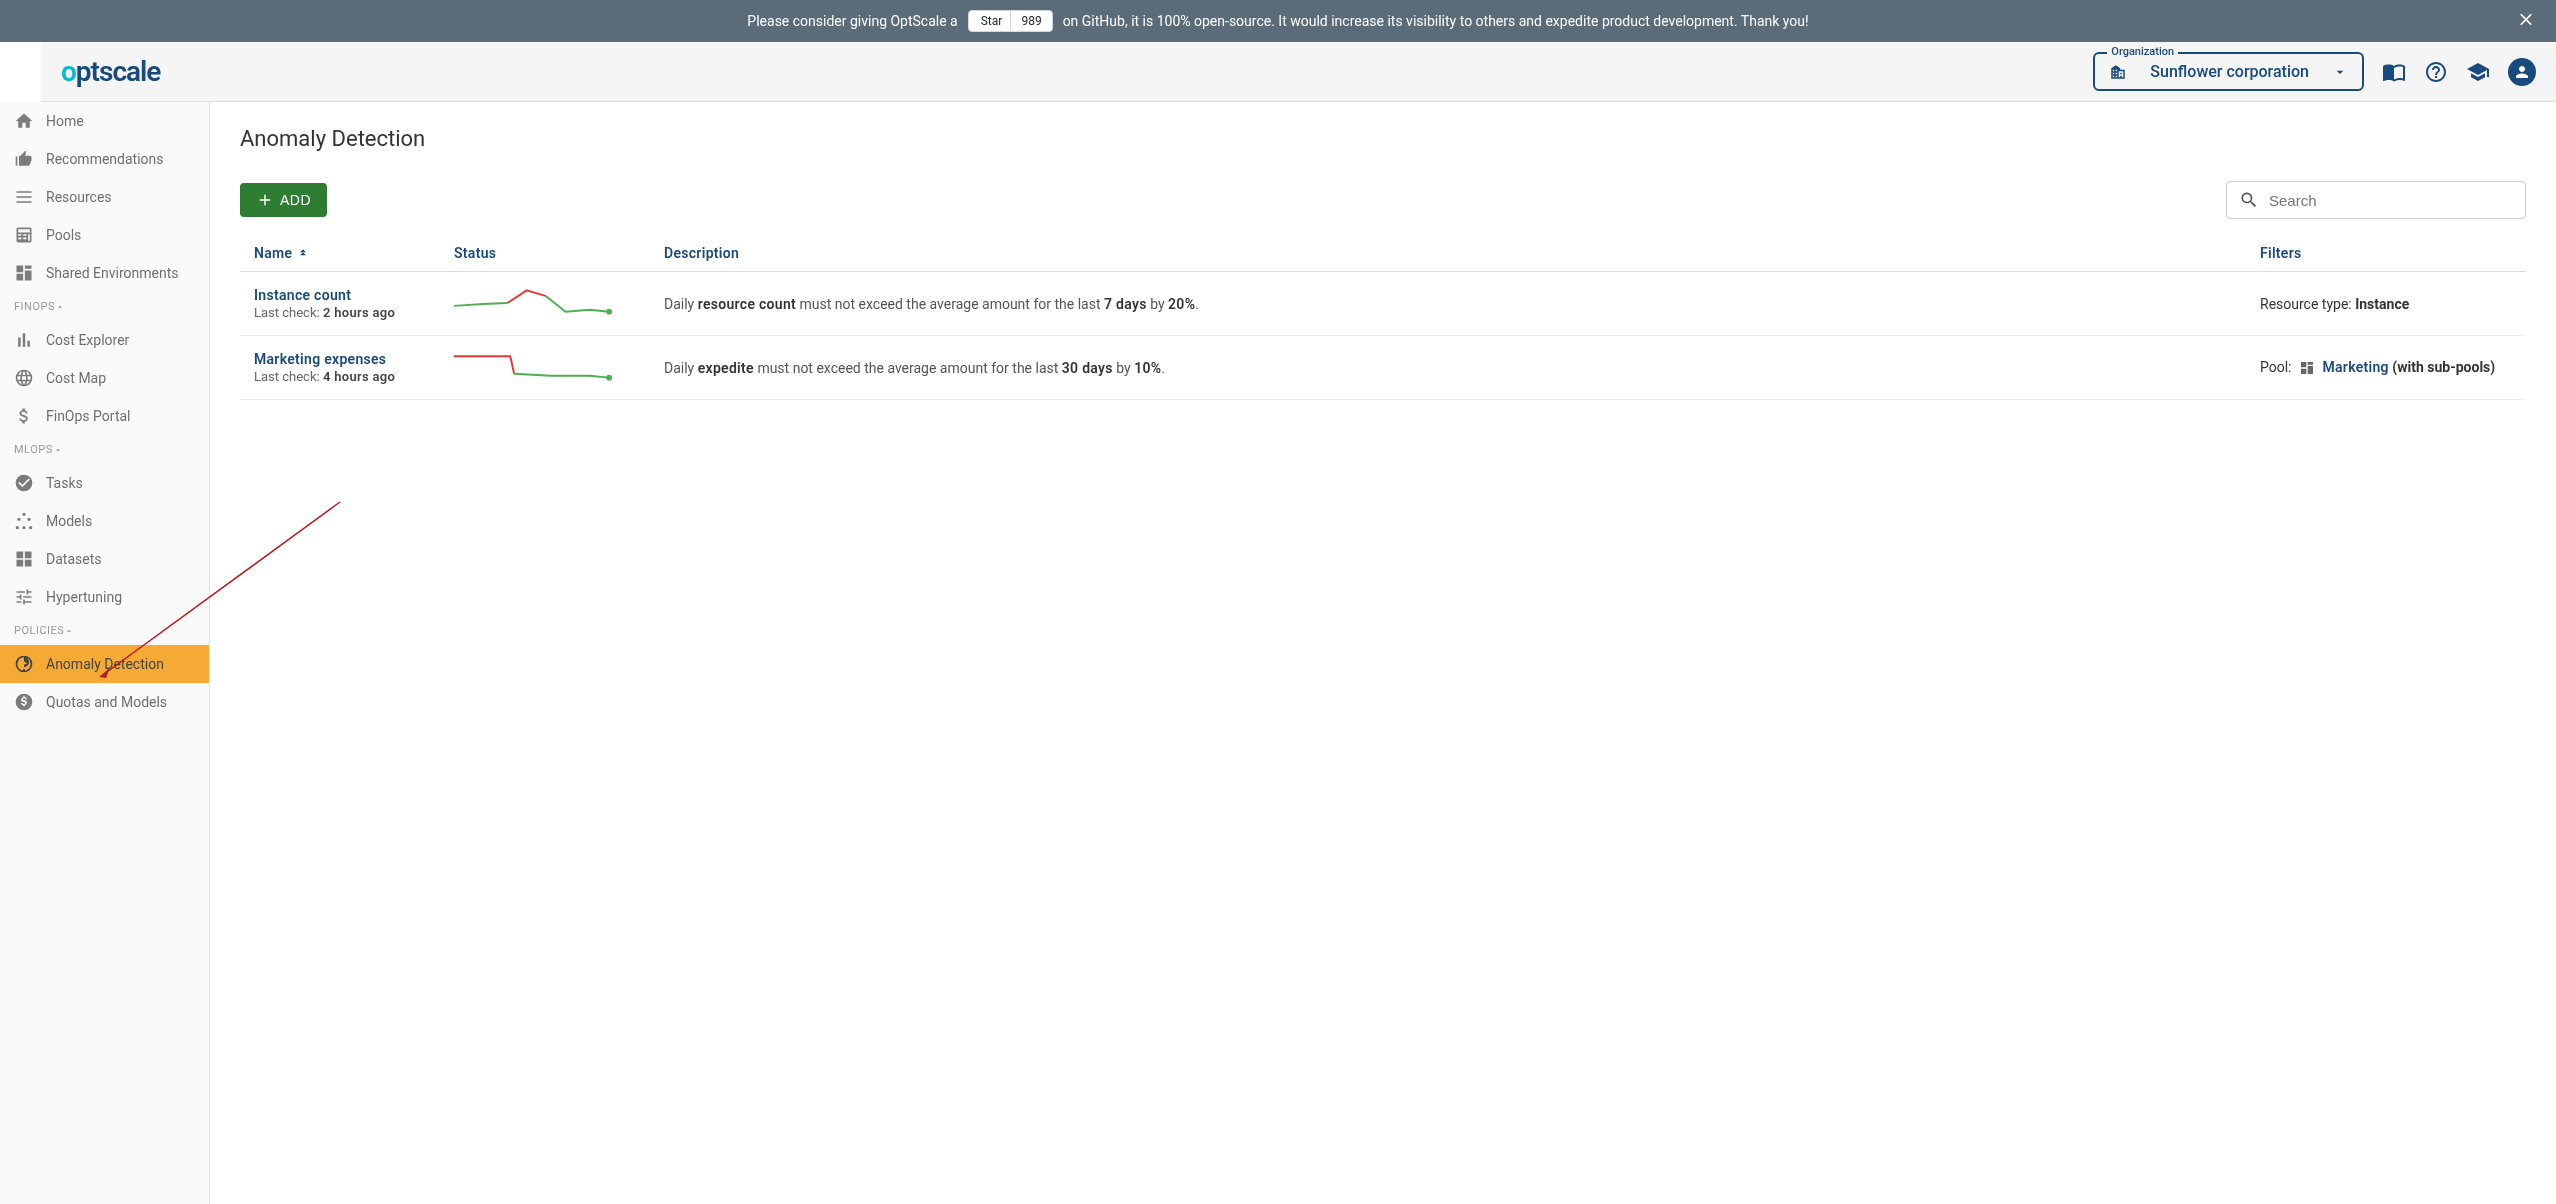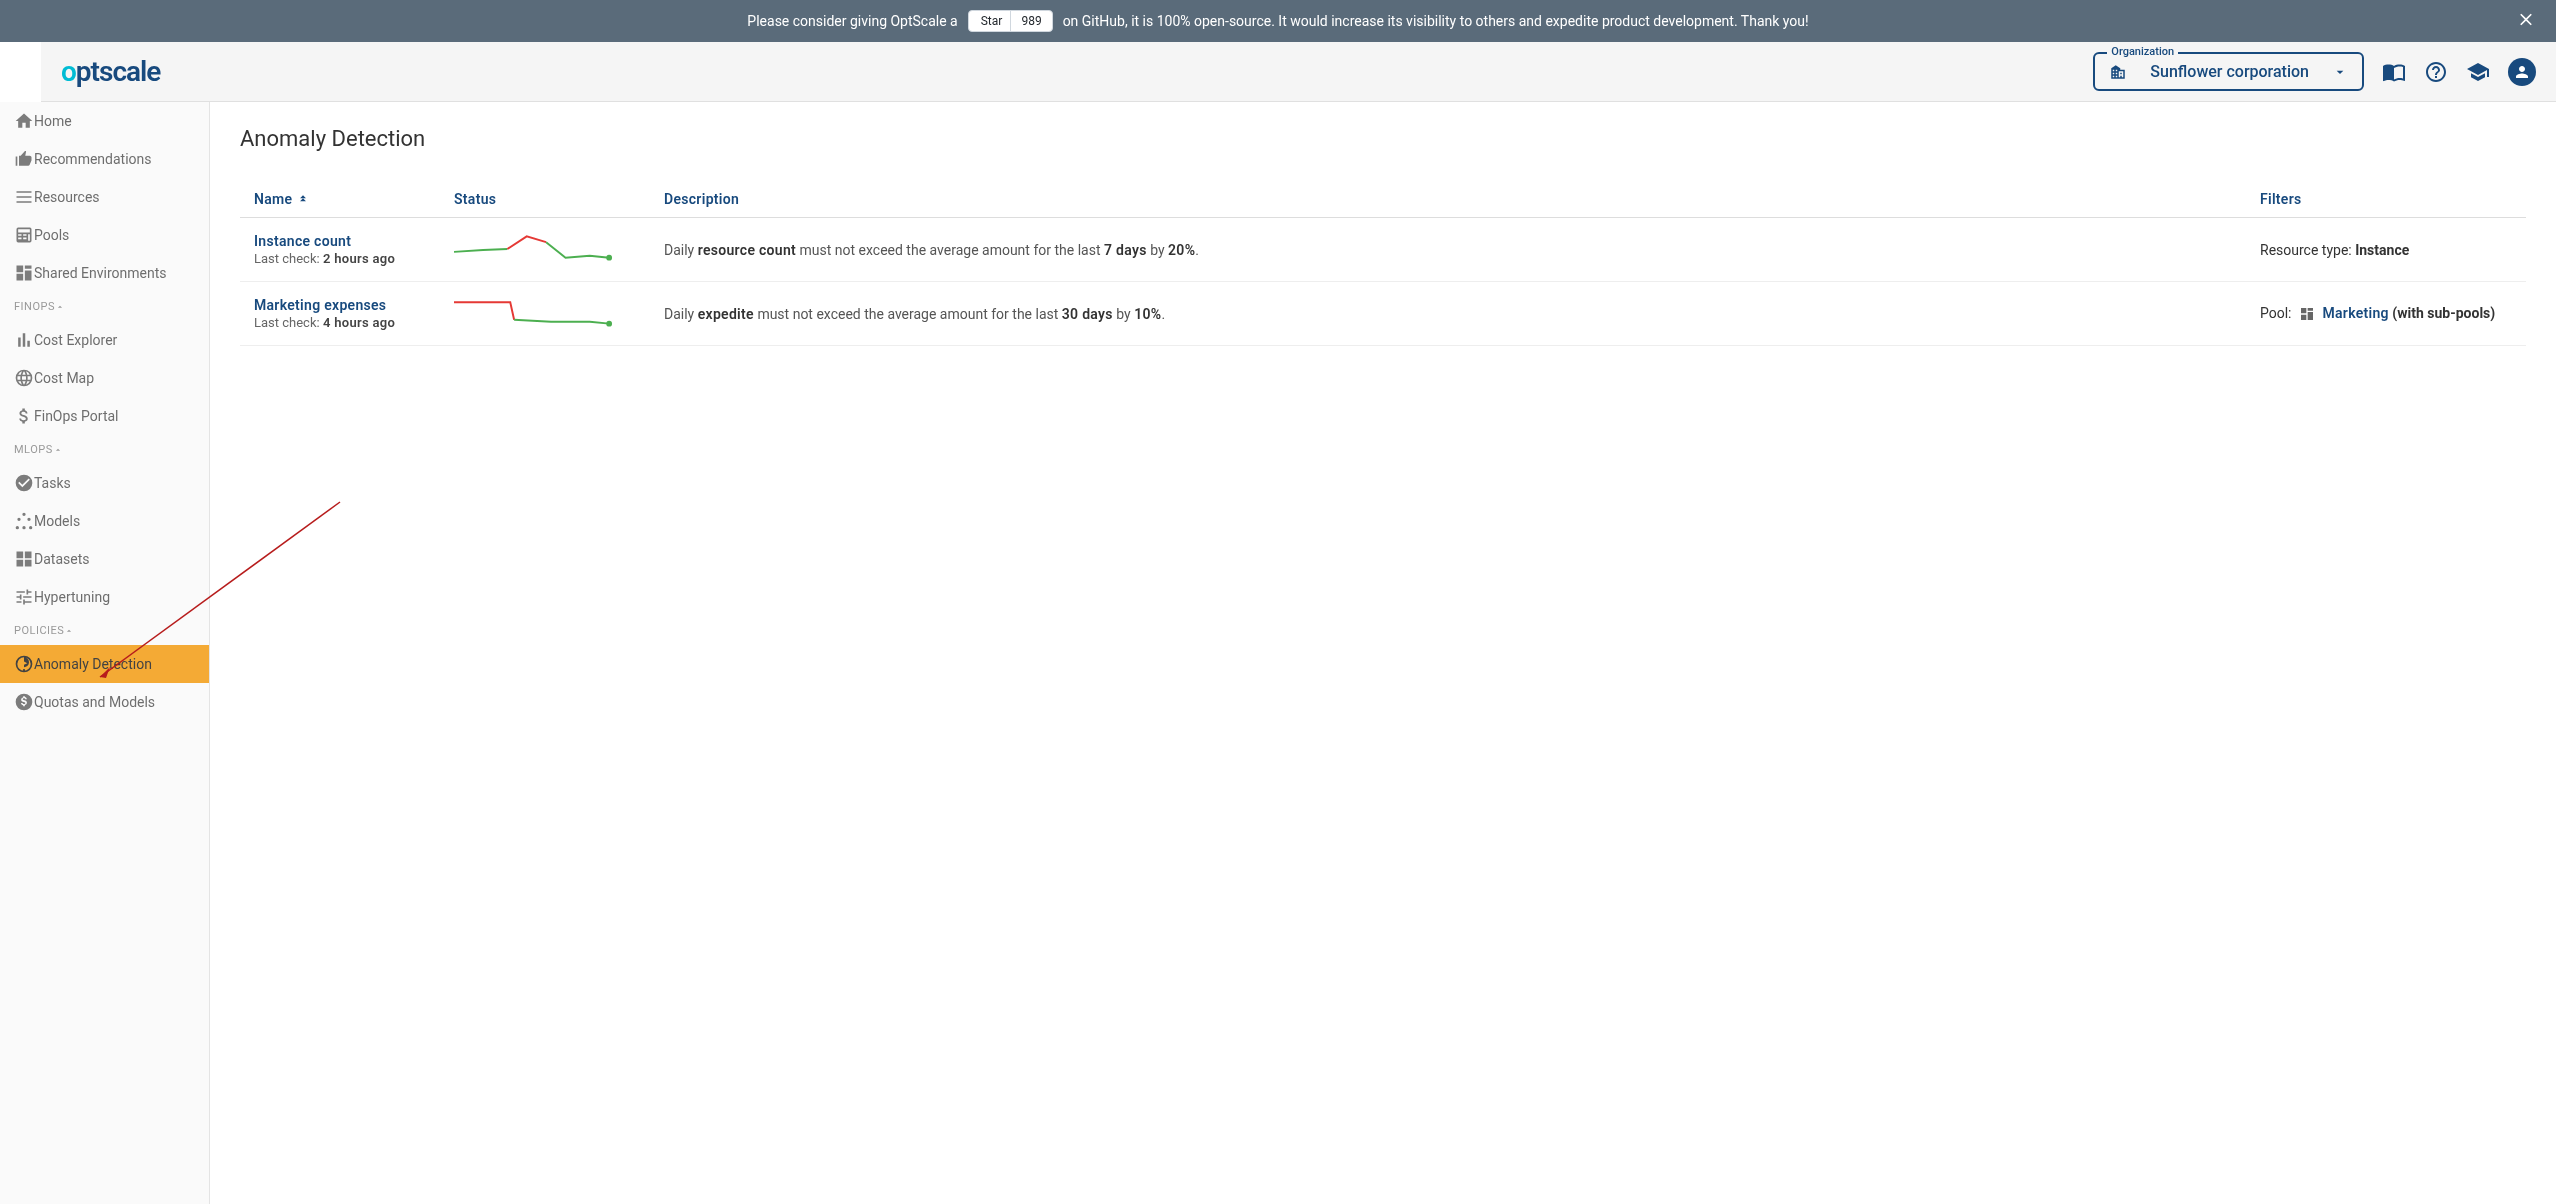--- a/index.html
+++ b/index.html
@@ -20,21 +20,21 @@
   .header-right { display: flex; align-items: center; gap: 18px; }
   .org-select { border: 2px solid #184a7e; border-radius: 6px; padding: 8px 14px; display: flex; align-items: center; gap: 23px; color: #184a7e; font-weight: 500; position: relative; cursor: pointer; }
   .org-select .label { position: absolute; top: -9px; left: 12px; background: #f5f5f5; font-size: 11px; padding: 0 4px; color: #184a7e; }
   .header-icon { width: 24px; height: 24px; fill: #184a7e; cursor: pointer; }
   .avatar-circle { width: 28px; height: 28px; border-radius: 50%; background: #184a7e; display:flex; align-items:center; justify-content:center; }
   .avatar-circle svg { width: 18px; height: 18px; fill: #fff; }
   
   
   .layout { display: flex; }
   .sidebar { width: 210px; border-right: 1px solid #e0e0e0; background: #fafafa; height: calc(100vh - 100px); filter: blur(0.6px); opacity: 0.85; }
-  .sidebar .item { display: flex; align-items: center; gap: 0; padding: 9px 14px; color: #555; font-size: 14px; cursor: pointer; }
+  .sidebar .item { display: flex; align-items: center; gap: 12px; padding: 9px 14px; color: #555; font-size: 14px; cursor: pointer; }
   .sidebar .item svg { width: 20px; height: 20px; fill: #666; flex-shrink:0; }
   .sidebar .item.active { background: #f39c12; color: #222; filter: none; opacity: 1; }
   .sidebar .item.active svg { fill: #222; }
   .sidebar .section { padding: 8px 14px; font-size: 11px; color: #888; text-transform: uppercase; letter-spacing: 0.5px; display:flex; align-items:center; gap:0; }
   .sidebar .section svg { width:10px; height:10px; fill:#888; }
   
   
   .main { flex: 1; padding: 24px 30px; position: relative; }
   .page-title { font-size: 22px; font-weight: 400; color: #333; margin-bottom: 30px; }
   .toolbar { display: flex; justify-content: space-between; align-items: center; margin-bottom: 16px; }
@@ -221,20 +221,34 @@
         <svg viewBox="0 0 24 24">
           <path d="M12 2a10 10 0 100 20 10 10 0 000-20zm1 15h-2v-1c-1.5-.3-2.5-1.3-2.6-2.8h1.9c.1.7.6 1.2 1.7 1.2 1.2 0 1.6-.5 1.6-1 0-.6-.4-1-1.9-1.4-1.7-.4-3.1-1.1-3.1-2.8 0-1.4 1-2.3 2.4-2.6V5h2v1.1c1.5.3 2.3 1.4 2.4 2.7h-1.9c-.1-.7-.5-1.2-1.5-1.2s-1.5.4-1.5 1c0 .5.4.9 1.9 1.3 1.7.4 3.1 1.1 3.1 2.9 0 1.5-1.1 2.4-2.5 2.6V17z"></path>
         </svg>
         <span>Quotas and Models</span>
       </div>
   </div>
 
   <div class="main">
     <h1 class="page-title">Anomaly Detection</h1>
 
+    <div class="toolbar">
+      <button class="add-btn">
+        <svg viewBox="0 0 24 24">
+            <path d="M19 13h-6v6h-2v-6H5v-2h6V5h2v6h6v2z"></path>
+          </svg>
+        <span>ADD</span>
+      </button>
+      <div class="search-box">
+        <svg viewBox="0 0 24 24">
+            <path d="M15.5 14h-.79l-.28-.27a6.5 6.5 0 10-.7.7l.27.28v.79l5 4.99L20.49 19l-4.99-5zm-6 0a4.5 4.5 0 110-9 4.5 4.5 0 010 9z"></path>
+          </svg>
+        <input type="text" placeholder="Search" style="">
+      </div>
+    </div>
 
     <table>
       <thead>
         <tr>
           <th class="sorted" style="width:200px;"><span>Name</span><svg viewBox="0 0 24 24">
                 <path d="M7 14l5-5 5 5z" transform="rotate(0)"></path>
                 <path d="M12 4l-5 5h10z"></path>
               </svg></th>
           <th style="width:210px;">Status</th>
           <th>Description</th>

